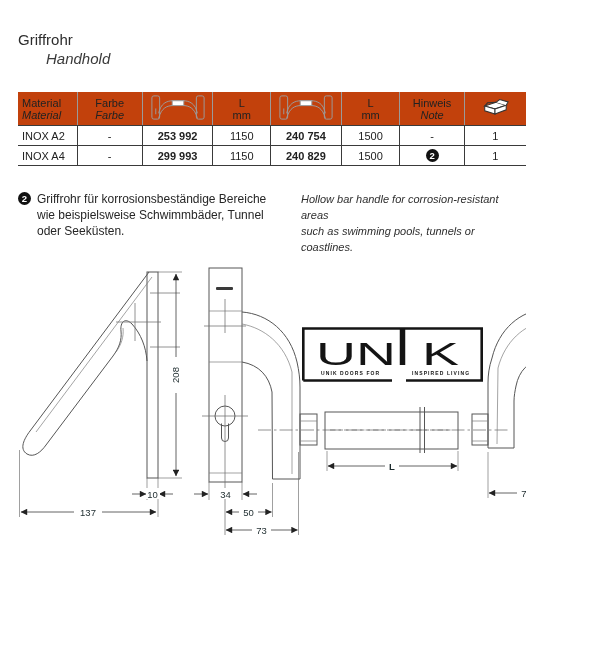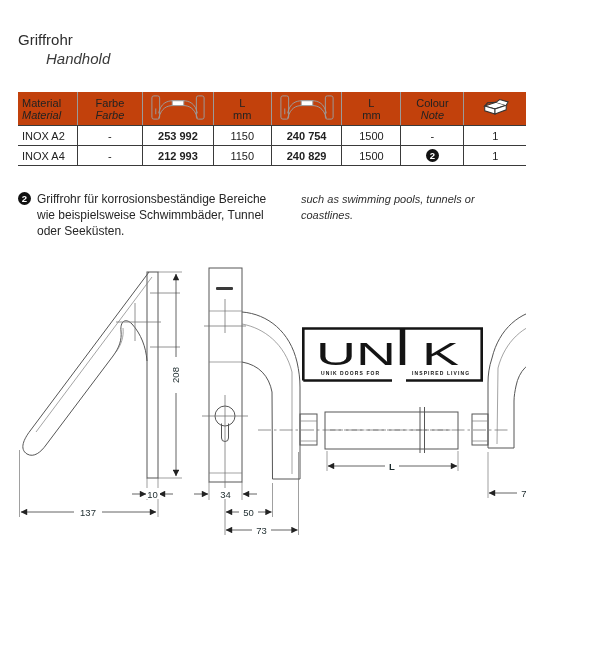--- a/index.html
+++ b/index.html
@@ -93,21 +93,21 @@
           <path d="M12,26 C15,15 21,13 27,13 L37,13 C43,13 49,15 52,26" fill="none" stroke="#9b9b9b" stroke-width="1"></path>
           <rect x="26" y="8" width="12" height="5" fill="#fff" stroke="#9b9b9b" stroke-width="1"></rect>
           <line x1="9" y1="16" x2="9" y2="22" stroke="#9b9b9b" stroke-width="1"></line>
         </svg>
       </th>
       <th>
         <div>L</div>
         <div>mm</div>
       </th>
       <th>
-        <div>Colour</div>
+        <div>Hinweis</div>
         <div class="hdr-sub">Note</div>
       </th>
       <th>
         <svg width="28" height="21" viewBox="0 0 30 21">
           <path d="M4,9 L15,12 L27,8 L16,5 Z" fill="#fff" stroke="#333" stroke-width="1.1"></path>
           <path d="M4,9 L4,14 L15,17.5 L15,12 Z" fill="#fff" stroke="#333" stroke-width="1.1"></path>
           <path d="M15,12 L15,17.5 L27,13 L27,8 Z" fill="#fff" stroke="#333" stroke-width="1.1"></path>
           <path d="M16,5 L20,2 L29,4.5 L27,8" fill="#fff" stroke="#333" stroke-width="1.1"></path>
           <path d="M4,9 L7,5.5 L16,5" fill="none" stroke="#333" stroke-width="1.1"></path>
         </svg>
@@ -119,37 +119,38 @@
       <td class="artno">253 992</td>
       <td>1150</td>
       <td class="artno">240 754</td>
       <td>1500</td>
       <td>-</td>
       <td>1</td>
     </tr>
     <tr>
       <td class="left">INOX A4</td>
       <td>-</td>
-      <td class="artno">212 993</td>
+      <td class="artno">299 993</td>
       <td>1150</td>
       <td class="artno">240 829</td>
       <td>1500</td>
       <td><span class="badge">2</span></td>
       <td>1</td>
     </tr>
   </tbody>
     </table>
 
   <span class="badge foot-badge">2</span>
   <div class="foot-de">
     <div>Griffrohr für korrosionsbeständige Bereiche</div>
     <div>wie beispielsweise Schwimmbäder, Tunnel</div>
     <div>oder Seeküsten.</div>
   </div>
   <div class="foot-en">
+    <div>Hollow bar handle for corrosion-resistant areas</div>
     <div>such as swimming pools, tunnels or coastlines.</div>
   </div>
 
   <svg class="drawing" width="600" height="302" viewBox="0 248 600 302">
     <defs>
       <marker id="arw" viewBox="0 0 10 10" refX="9.5" refY="5" markerWidth="9" markerHeight="6.5" orient="auto-start-reverse" markerUnits="userSpaceOnUse">
         <path d="M0,0 L10,5 L0,10 z" fill="#222"></path>
       </marker>
     </defs>
 

